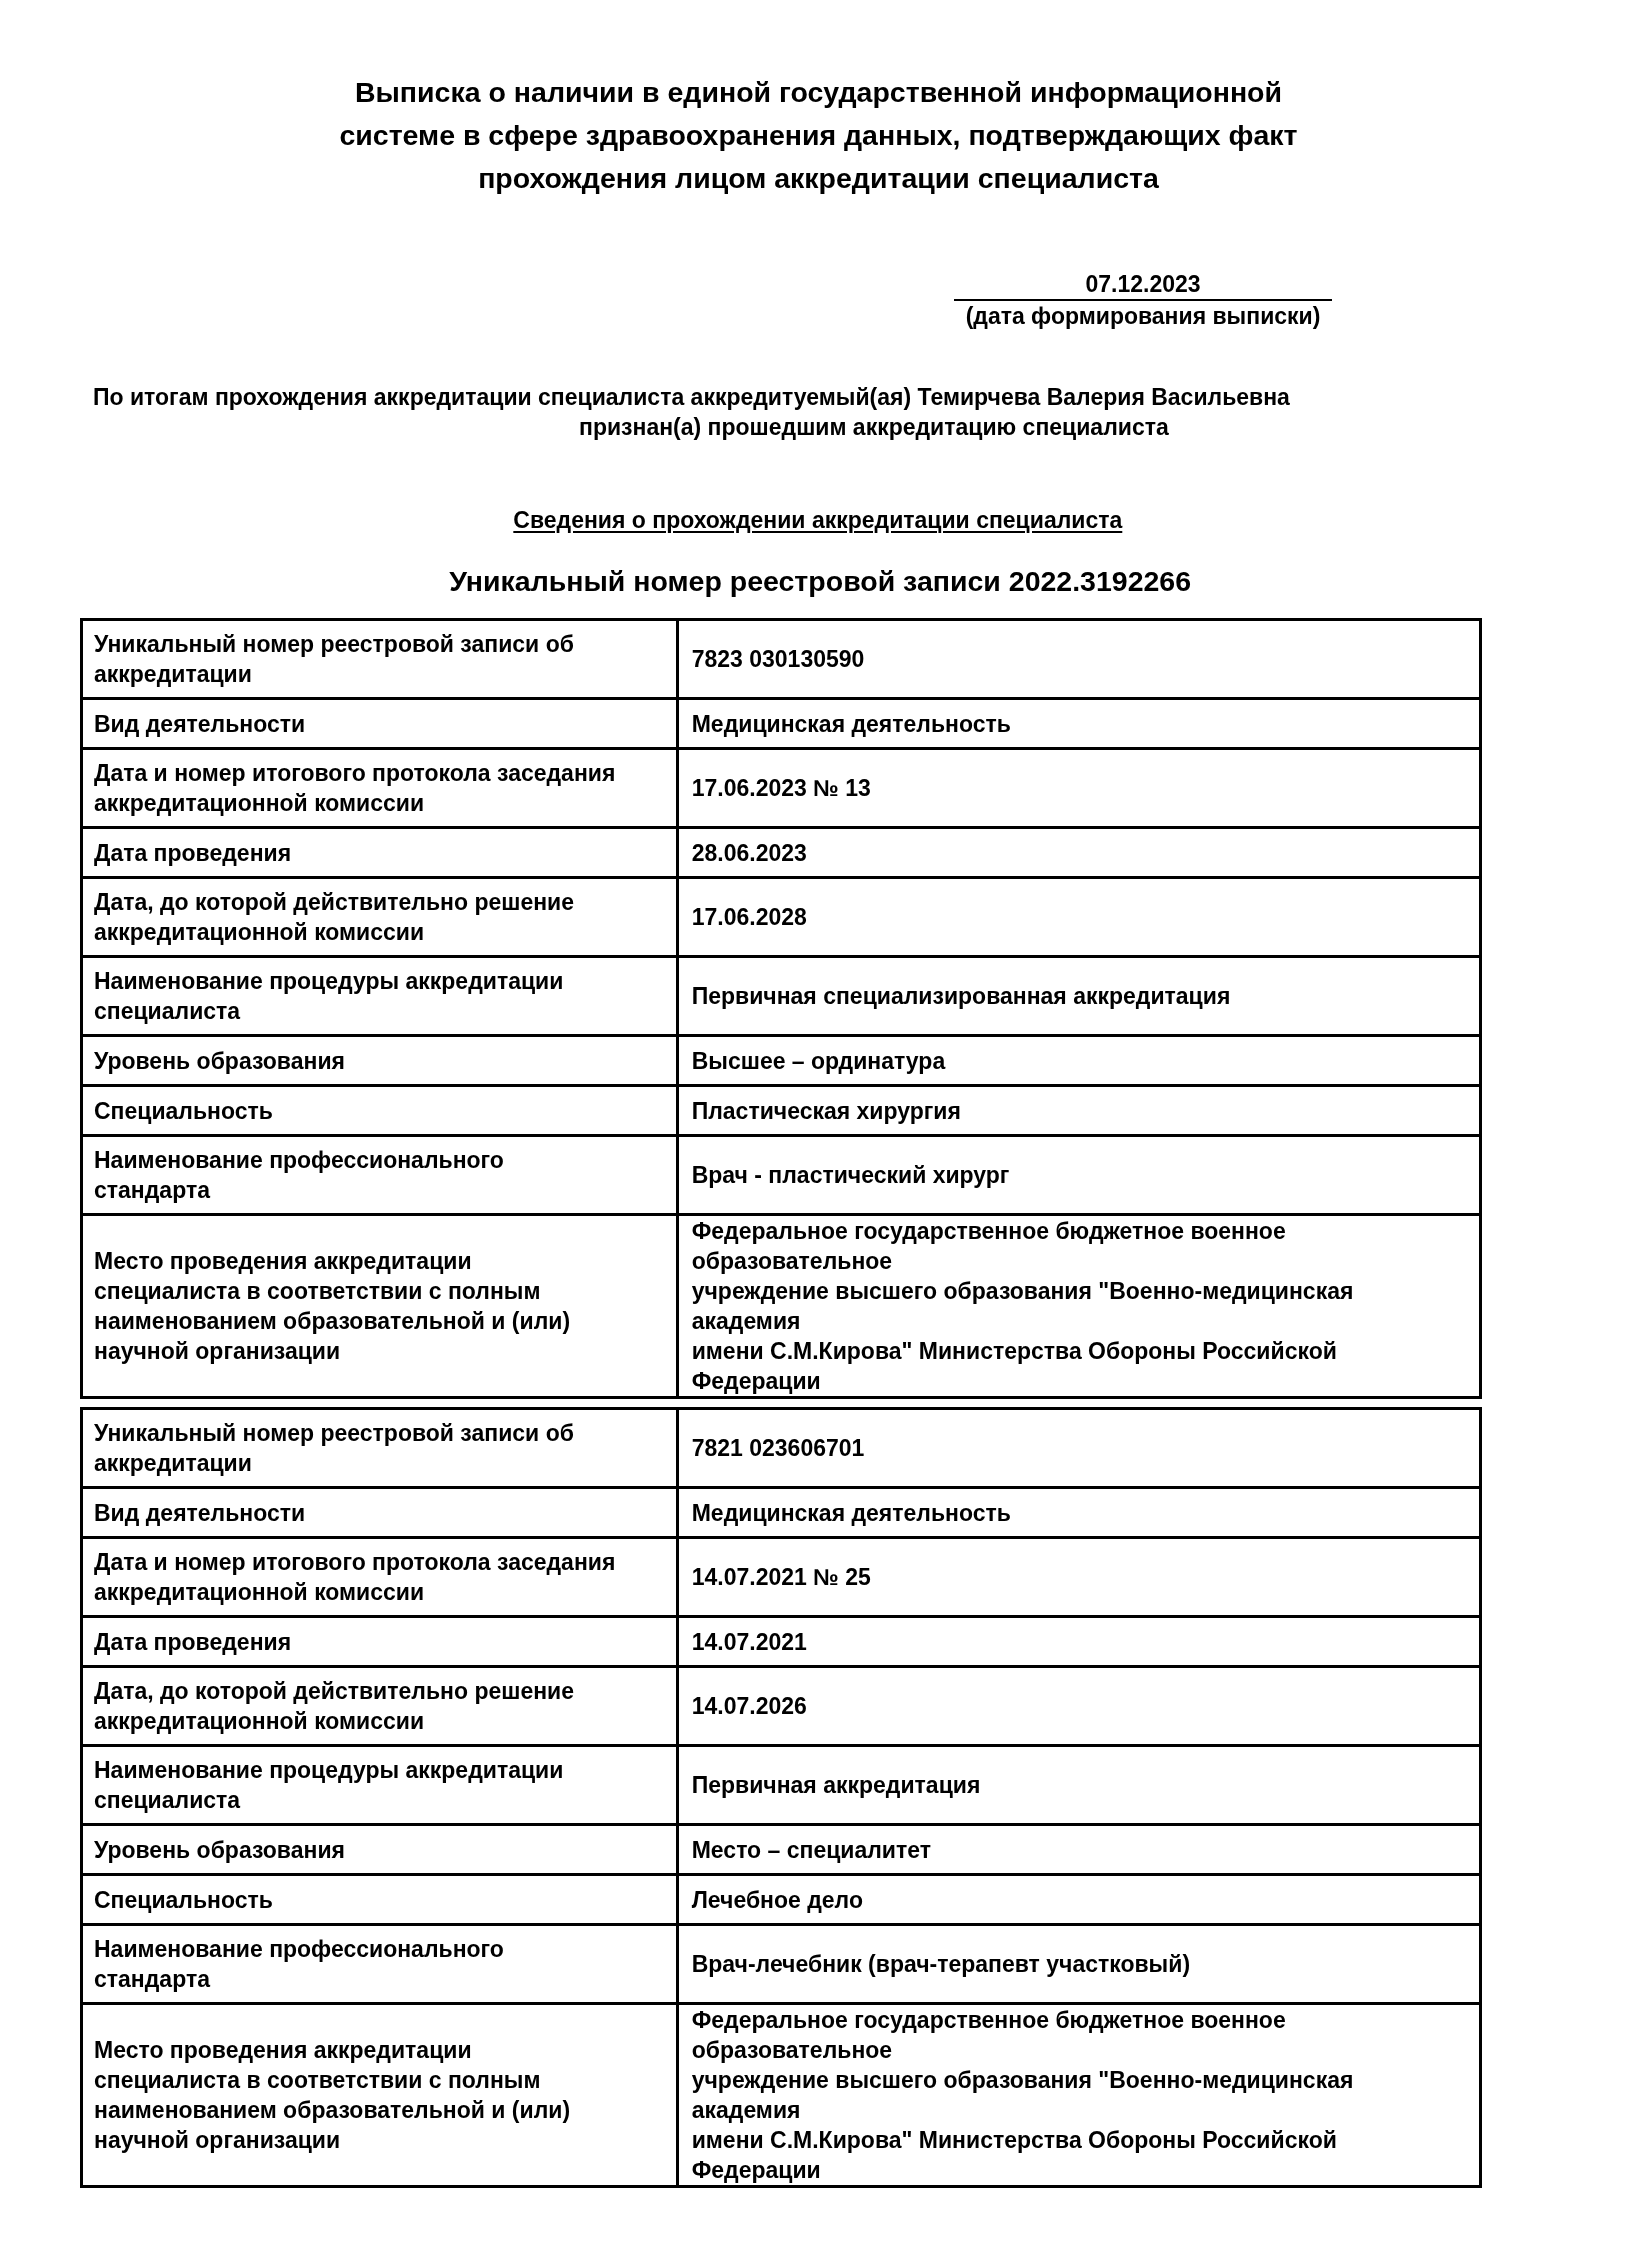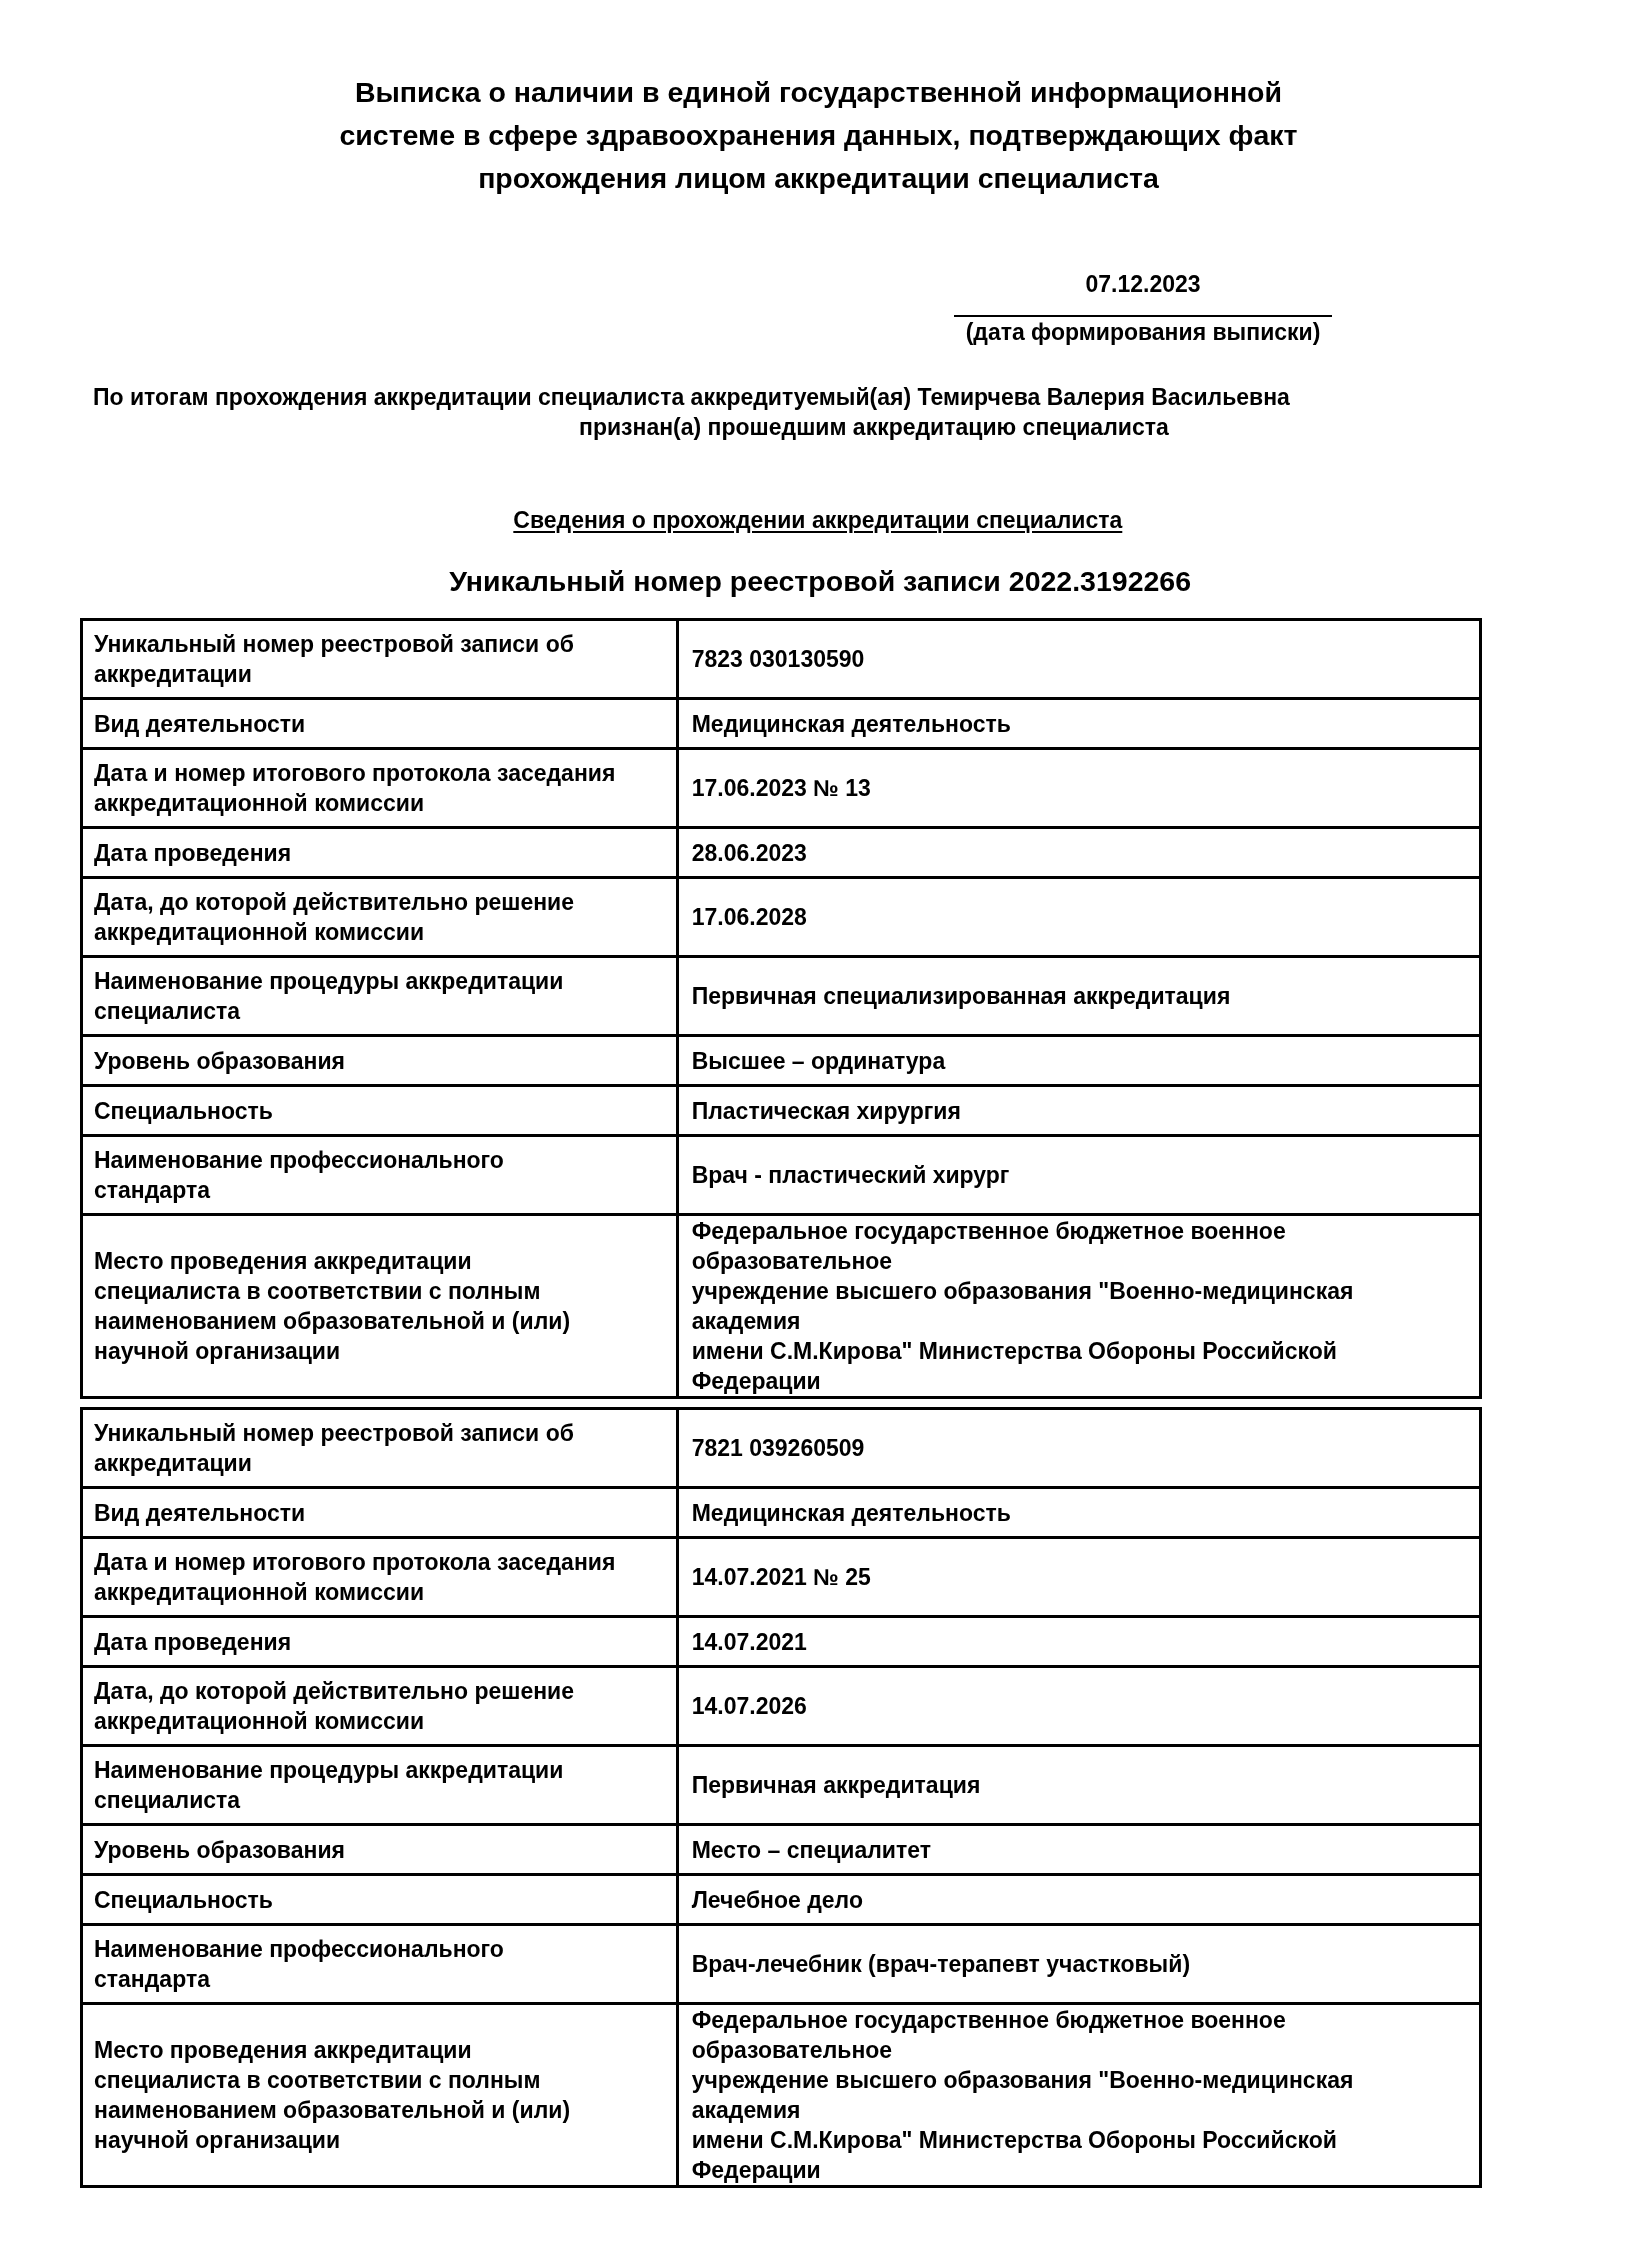--- a/index.html
+++ b/index.html
@@ -7,21 +7,21 @@
     width: 1645px; height: 2250px; position: relative; overflow: hidden;
     font-family: "Liberation Sans", sans-serif; font-weight: bold; color: #000000;
   }
   .abs { position: absolute; }
   .title {
     left: 0; width: 1645px; top: 71px; text-align: center;
     font-size: 28.5px; line-height: 43px; white-space: pre-line;
     margin-left: -4px;
   }
   .date-block { left: 949px; width: 388px; top: 269px; text-align: center; }
-  .date-value { font-size: 23px; line-height: 30px; border-bottom: 2.4px solid #000; padding-bottom: 16px; margin: 0 4.7px; }
+  .date-value { font-size: 23px; line-height: 30px; border-bottom: 2.4px solid #000; padding-bottom: 0px; margin: 0 4.7px; }
   .date-caption { font-size: 23px; line-height: 30px; text-align: center; }
   .intro1 { left: 93px; top: 382px; font-size: 23px; line-height: 30px; white-space: nowrap; }
   .intro2 { left: 579px; top: 412px; font-size: 23px; line-height: 30px; white-space: nowrap; }
   .section-title {
     left: 0; width: 1645px; top: 505px; text-align: center;
     font-size: 23px; line-height: 30px; margin-left: -4.7px;
   }
   .section-title span { text-decoration: underline; text-decoration-thickness: 2.4px; text-underline-offset: 3.2px; }
   .registry {
     left: 0; width: 1645px; top: 563px; text-align: center;
@@ -118,21 +118,21 @@
 имени С.М.Кирова" Министерства Обороны Российской Федерации</td>
     </tr>
   </tbody>
 </table>
 
 <table class="acc" id="table-2">
   <tbody>
     <tr class="h2">
       <td class="label">Уникальный номер реестровой записи об
 аккредитации</td>
-      <td class="value">7821 039260509</td>
+      <td class="value">7821 023606701</td>
     </tr>
     <tr class="h1">
       <td class="label">Вид деятельности</td>
       <td class="value">Медицинская деятельность</td>
     </tr>
     <tr class="h2">
       <td class="label">Дата и номер итогового протокола заседания
 аккредитационной комиссии</td>
       <td class="value">14.07.2021 № 25</td>
     </tr>

